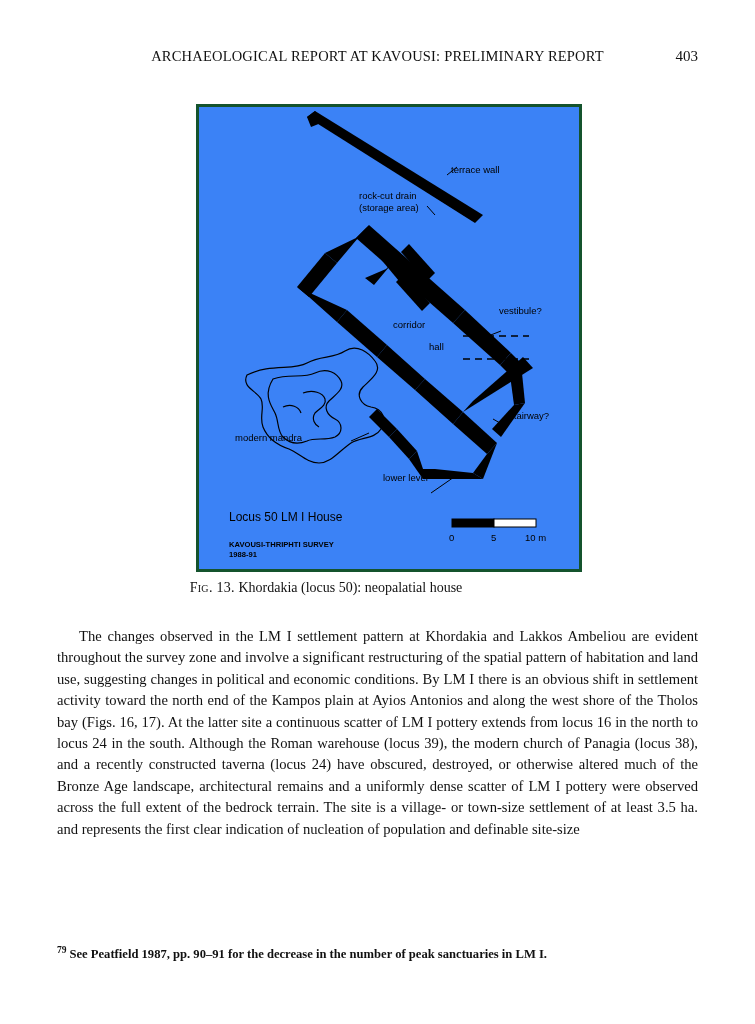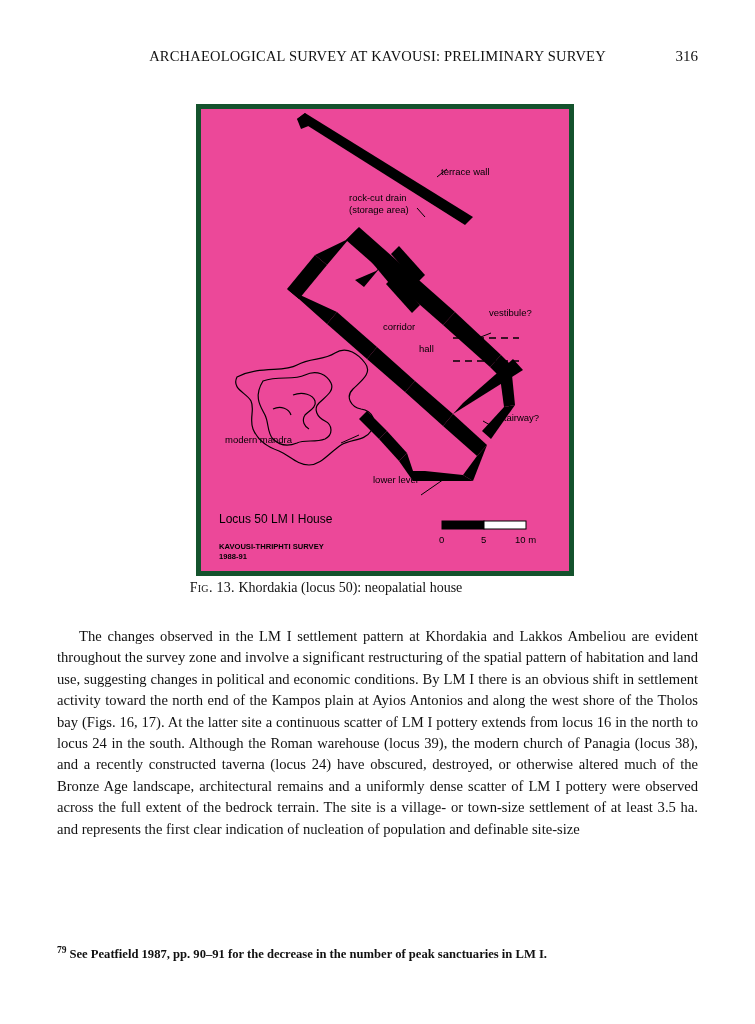--- a/index.html
+++ b/index.html
@@ -42,23 +42,24 @@
     font-family: "Liberation Serif", serif;
   }
 
   
   .figure-wrap {
     position: absolute;
     top: 104px;
     left: 196px;
     width: 368px;
     height: 462px;
-    border: 5px solid #14532d;
-    background: #ec4899;
+    border: 3px solid #14532d;
+    background: #3b82f6;
     overflow: hidden;
+    padding-left: 12px;
   }
   .figure-wrap svg { display:block; }
 
   .fig-caption {
     position: absolute;
     top: 580px;
     left: 0;
     width: 652px;
     text-align: center;
     font-size: 14px;
@@ -104,22 +105,22 @@
   .footnote .fn-num { font-size: 9.5px; vertical-align: super; margin-right: 3px; }
 
   
   .plan-label { font-family: "Liberation Sans", sans-serif; }
 </style>
 </head>
 <body>
 
 <div class="page">
 
-  <div class="running-head">ARCHAEOLOGICAL SURVEY AT KAVOUSI: PRELIMINARY SURVEY</div>
-  <div class="folio">316</div>
+  <div class="running-head">ARCHAEOLOGICAL REPORT AT KAVOUSI: PRELIMINARY REPORT</div>
+  <div class="folio">403</div>
 
   <div class="figure-wrap">
     <svg width="366" height="460" viewBox="0 0 366 460" xmlns="http://www.w3.org/2000/svg">
 
       <g>
         <polygon points="96,10 104,4 272,108 264,116" fill="#000"></polygon>
         <polygon points="96,10 104,4 110,16 100,20" fill="#000"></polygon>
       </g>
 
       <g>

